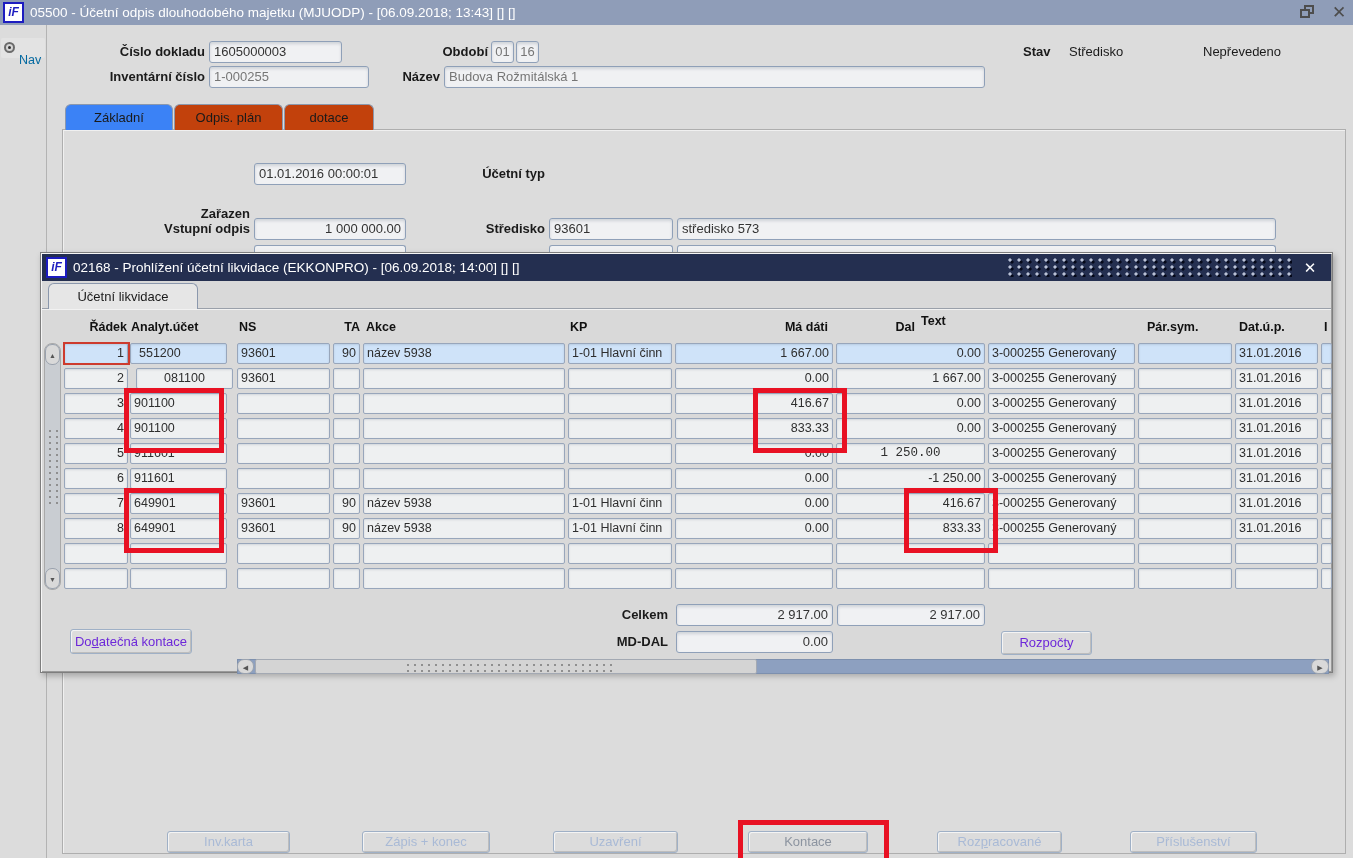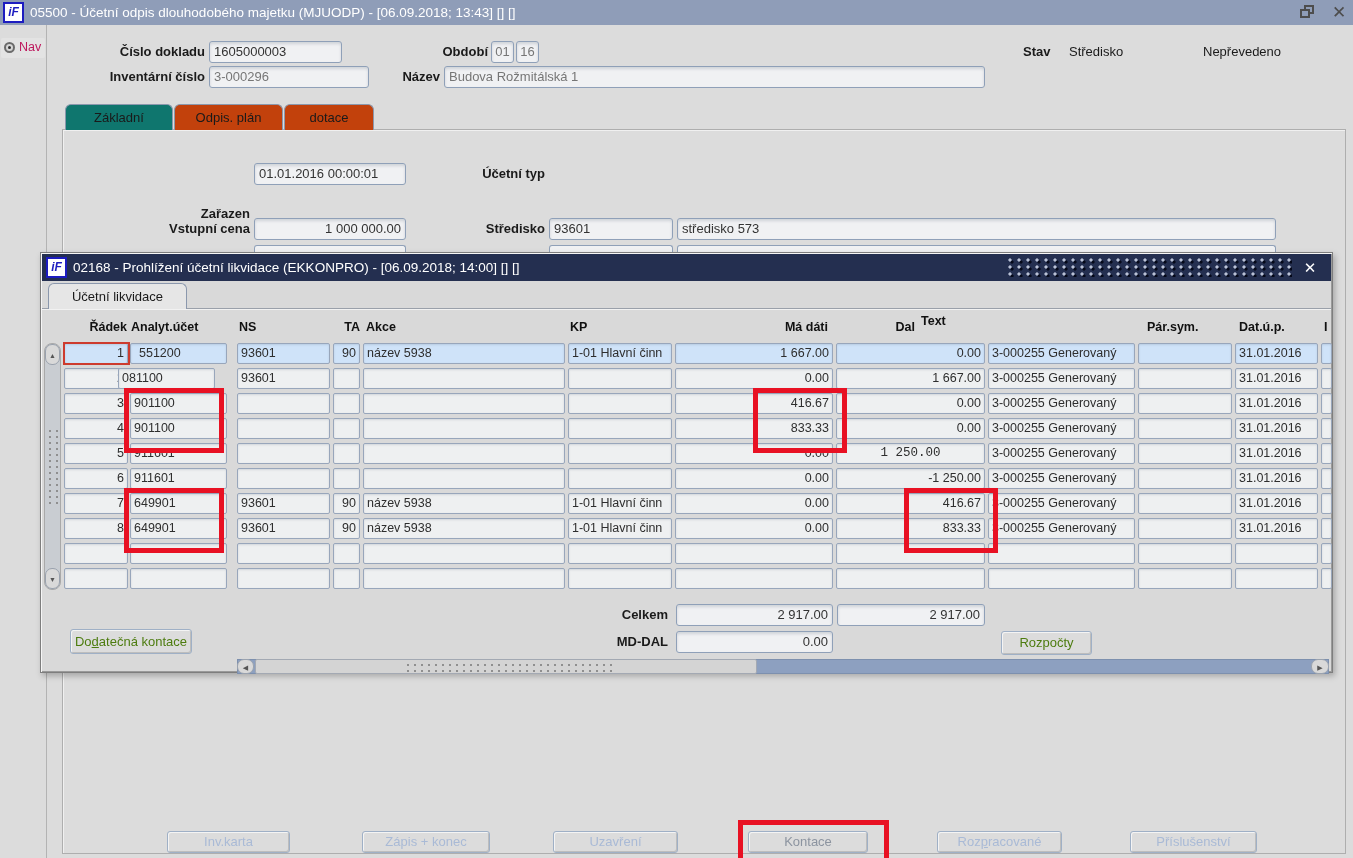--- a/index.html
+++ b/index.html
@@ -16,27 +16,27 @@
   .field.num{text-align:right;}
   .field.ctr{text-align:center;padding:0 1px;}
   .cell{position:absolute;height:21px;background:#eef0f1;border:1px solid #98a6bb;border-radius:2px;
         box-shadow:inset 0 1px 2px rgba(60,75,100,.15);font-size:12.5px;line-height:19px;color:#2e2e2e;
         padding:0 3px;white-space:nowrap;overflow:hidden;box-sizing:border-box;z-index:10;}
   .cell.sel{background:#cfe3f9;}
   .hdr{position:absolute;font-weight:bold;font-size:12.5px;line-height:18px;white-space:nowrap;color:#111;z-index:5;}
   .hdr.r{text-align:right;}
   .tab{position:absolute;height:26px;border:1px solid #8b98ad;border-bottom:none;border-radius:6px 6px 0 0;
        font-size:13px;text-align:center;line-height:25px;box-sizing:border-box;}
-  .tab.active{background:#0f766e;z-index:6;}
+  .tab.active{background:#3b82f6;z-index:6;}
   .tab.inactive{background:#c2410c;z-index:4;}
   .btn{position:absolute;background:#dcdcdc;border:1px solid #9fb0c6;border-radius:3px;font-size:13px;
        text-align:center;box-sizing:border-box;box-shadow:inset 1px 1px 0 #f4f4f4, inset -1px -1px 0 #bdbdbd;
        white-space:nowrap;overflow:hidden;}
   .btn.pale{color:#a9bad6;}
-  .btn.dark{color:#4d7c0f;}
+  .btn.dark{color:#6d28d9;}
   .btn.mid{color:#8c94a0;}
   .annot{position:absolute;border:5px solid #e81123;z-index:50;pointer-events:none;background:transparent;}
   .dots{background-image:radial-gradient(circle at 2px 2px,#8f8f8f 1px,transparent 1.5px);
         background-size:7px 6px;}
   .titlebar-pattern{background-image:
         radial-gradient(circle at 2px 2px,#b9c1d6 1.3px,transparent 1.9px),
         radial-gradient(circle at 2px 2px,#05091a 1.3px,transparent 1.9px);
         background-size:9px 7px,9px 7px;background-position:0 0,2px 2px;}
   .scroll-track{position:absolute;background:#8da0c0;border:1px solid #7d90ae;box-sizing:border-box;}
   .scroll-btn{position:absolute;background:#d9d9d9;border:1px solid #9aa2ae;border-radius:7px;box-sizing:border-box;
@@ -60,67 +60,67 @@
     <div class="abs" style="left:4px;top:0;width:10px;height:9px;border:2px solid #4d4d4d;box-sizing:border-box;"></div>
     <div class="abs" style="left:0;top:4px;width:10px;height:9px;border:2px solid #4d4d4d;background:#8f9db8;box-sizing:border-box;"></div>
   </div>
   <div class="abs" style="left:1328px;top:1px;width:22px;height:23px;font-size:17px;font-weight:bold;color:#4d4d4d;text-align:center;line-height:23px;">✕</div>
 
   <div class="abs" style="left:46px;top:25px;width:1px;height:833px;background:#b3b3b3;"></div>
   <div class="abs" style="left:1px;top:38px;width:44px;height:20px;background:#e3e3e3;border-radius:2px;">
     <span class="abs" style="left:3px;top:4px;width:11px;height:11px;border:2px solid #6b6b6b;border-radius:50%;background:#d6d6d6;box-sizing:border-box;">
       <span class="abs" style="left:2px;top:2px;width:3px;height:3px;border-radius:50%;background:#333;"></span>
     </span>
-    <span class="abs" style="left:18px;top:0;font-size:12.5px;line-height:19px;color:#be185d;">Nav</span>
+    <span class="abs" style="left:18px;top:13px;font-size:12.5px;line-height:19px;color:#0369a1;">Nav</span>
   </div>
 
   <div class="lbl r" style="left:55px;top:41px;width:150px;">Číslo dokladu</div>
   <div class="field" style="left:209px;top:41px;width:133px;">1605000003</div>
 
   <div class="lbl r" style="left:400px;top:41px;width:88px;">Období</div>
   <div class="field gray ctr" style="left:491px;top:41px;width:23px;">01</div>
   <div class="field gray ctr" style="left:516px;top:41px;width:23px;">16</div>
 
   <div class="lbl" style="left:1023px;top:41px;">Stav</div>
   <div class="txt" style="left:1069px;top:41px;">Středisko</div>
   <div class="txt" style="left:1203px;top:41px;">Nepřevedeno</div>
 
   <div class="lbl r" style="left:40px;top:66px;width:165px;">Inventární číslo</div>
-  <div class="field gray" style="left:209px;top:66px;width:160px;">3-000296</div>
+  <div class="field gray" style="left:209px;top:66px;width:160px;">1-000255</div>
   <div class="lbl r" style="left:378px;top:66px;width:62px;">Název</div>
   <div class="field gray" style="left:444px;top:66px;width:541px;">Budova Rožmitálská 1</div>
 
   <div class="abs" style="left:62px;top:129px;width:1284px;height:725px;border:1px solid #aeaeae;box-shadow:inset 1px 1px 0 #f0f0f0;box-sizing:border-box;"></div>
   <div class="tab active" style="left:65px;top:104px;width:108px;">Základní</div>
   <div class="tab inactive" style="left:174px;top:104px;width:109px;">Odpis. plán</div>
   <div class="tab inactive" style="left:284px;top:104px;width:90px;">dotace</div>
 
   <div class="lbl r" style="left:130px;top:163px;width:120px;margin-top:40px;">Zařazen</div>
   <div class="field" style="left:254px;top:163px;width:152px;">01.01.2016 00:00:01</div>
   <div class="lbl r" style="left:452px;top:163px;width:93px;">Účetní typ</div>
 
-  <div class="lbl r" style="left:130px;top:218px;width:120px;">Vstupní cena</div>
+  <div class="lbl r" style="left:130px;top:218px;width:120px;">Vstupní odpis</div>
   <div class="field num" style="left:254px;top:218px;width:152px;">1 000 000.00</div>
   <div class="lbl r" style="left:452px;top:218px;width:93px;">Středisko</div>
   <div class="field" style="left:549px;top:218px;width:124px;">93601</div>
   <div class="field" style="left:677px;top:218px;width:599px;">středisko 573</div>
 
   <div class="sliver" style="left:254px;top:245px;width:152px;"></div>
   <div class="sliver" style="left:549px;top:245px;width:124px;"></div>
   <div class="sliver" style="left:677px;top:245px;width:599px;"></div>
 
   <div class="abs" style="left:40px;top:252px;width:1293px;height:421px;background:#d9d9d9;border:1px solid #7e7e7e;
               box-shadow:inset 1px 1px 0 #f6f6f6, inset -1px -1px 0 #9a9a9a, 2px 3px 6px rgba(0,0,0,.25);box-sizing:border-box;"></div>
   <div class="abs" style="left:42px;top:254px;width:1289px;height:27px;background:#242f50;"></div>
   <div class="logo" style="left:46px;top:257px;">iF</div>
   <div class="abs" style="left:73px;top:254px;height:27px;line-height:27px;color:#ffffff;font-size:13.5px;white-space:nowrap;">02168 - Prohlížení účetní likvidace (EKKONPRO) - [06.09.2018; 14:00] [] []</div>
   <div class="abs titlebar-pattern" style="left:1008px;top:258px;width:284px;height:19px;"></div>
   <div class="abs" style="left:1297px;top:255px;width:26px;height:25px;color:#ffffff;font-size:15px;font-weight:bold;text-align:center;line-height:25px;">✕</div>
 
-  <div class="tab active" style="left:48px;top:283px;width:139px;background:#e6e6e6;">Účetní likvidace</div>
+  <div class="tab active" style="left:48px;top:283px;width:150px;background:#e6e6e6;">Účetní likvidace</div>
   <div class="abs" style="left:42px;top:308px;width:1289px;height:1px;background:#9aa0aa;"></div>
   <div class="abs" style="left:42px;top:309px;width:1289px;height:1px;background:#f2f2f2;"></div>
 
   <div class="hdr r" style="left:64px;top:318px;width:63px;">Řádek</div>
   <div class="hdr" style="left:131px;top:318px;">Analyt.účet</div>
   <div class="hdr" style="left:239px;top:318px;">NS</div>
   <div class="hdr r" style="left:330px;top:318px;width:30px;">TA</div>
   <div class="hdr" style="left:366px;top:318px;">Akce</div>
   <div class="hdr" style="left:570px;top:318px;">KP</div>
   <div class="hdr r" style="left:675px;top:318px;width:153px;">Má dáti</div>
@@ -143,21 +143,21 @@
       <div class="cell sel" style="left: 333px; top: 343px; width: 27px; text-align: right;">90</div>
       <div class="cell sel" style="left: 363px; top: 343px; width: 202px; text-align: left;">název 5938</div>
       <div class="cell sel" style="left: 568px; top: 343px; width: 104px; text-align: left;">1-01 Hlavní činn</div>
       <div class="cell sel" style="left: 675px; top: 343px; width: 158px; text-align: right;">1 667.00</div>
       <div class="cell sel" style="left: 836px; top: 343px; width: 149px; text-align: right;">0.00</div>
       <div class="cell sel" style="left: 988px; top: 343px; width: 147px; text-align: left;">3-000255 Generovaný</div>
       <div class="cell sel" style="left: 1138px; top: 343px; width: 94px; text-align: left;"></div>
       <div class="cell sel" style="left: 1235px; top: 343px; width: 83px; text-align: left;">31.01.2016</div>
       <div class="cell sel" style="left: 1321px; top: 343px; width: 11px; text-align: left;"></div>
       <div class="cell" style="left: 64px; top: 368px; width: 64px; text-align: right;">2</div>
-      <div class="cell" style="left: 118px; top: 368px; width: 97px; text-align: left;">081100</div>
+      <div class="cell" style="left: 136px; top: 368px; width: 97px; text-align: center;">081100</div>
       <div class="cell" style="left: 237px; top: 368px; width: 93px; text-align: left;">93601</div>
       <div class="cell" style="left: 333px; top: 368px; width: 27px; text-align: right;"></div>
       <div class="cell" style="left: 363px; top: 368px; width: 202px; text-align: left;"></div>
       <div class="cell" style="left: 568px; top: 368px; width: 104px; text-align: left;"></div>
       <div class="cell" style="left: 675px; top: 368px; width: 158px; text-align: right;">0.00</div>
       <div class="cell" style="left: 836px; top: 368px; width: 149px; text-align: right;">1 667.00</div>
       <div class="cell" style="left: 988px; top: 368px; width: 147px; text-align: left;">3-000255 Generovaný</div>
       <div class="cell" style="left: 1138px; top: 368px; width: 94px; text-align: left;"></div>
       <div class="cell" style="left: 1235px; top: 368px; width: 83px; text-align: left;">31.01.2016</div>
       <div class="cell" style="left: 1321px; top: 368px; width: 11px; text-align: left;"></div>

